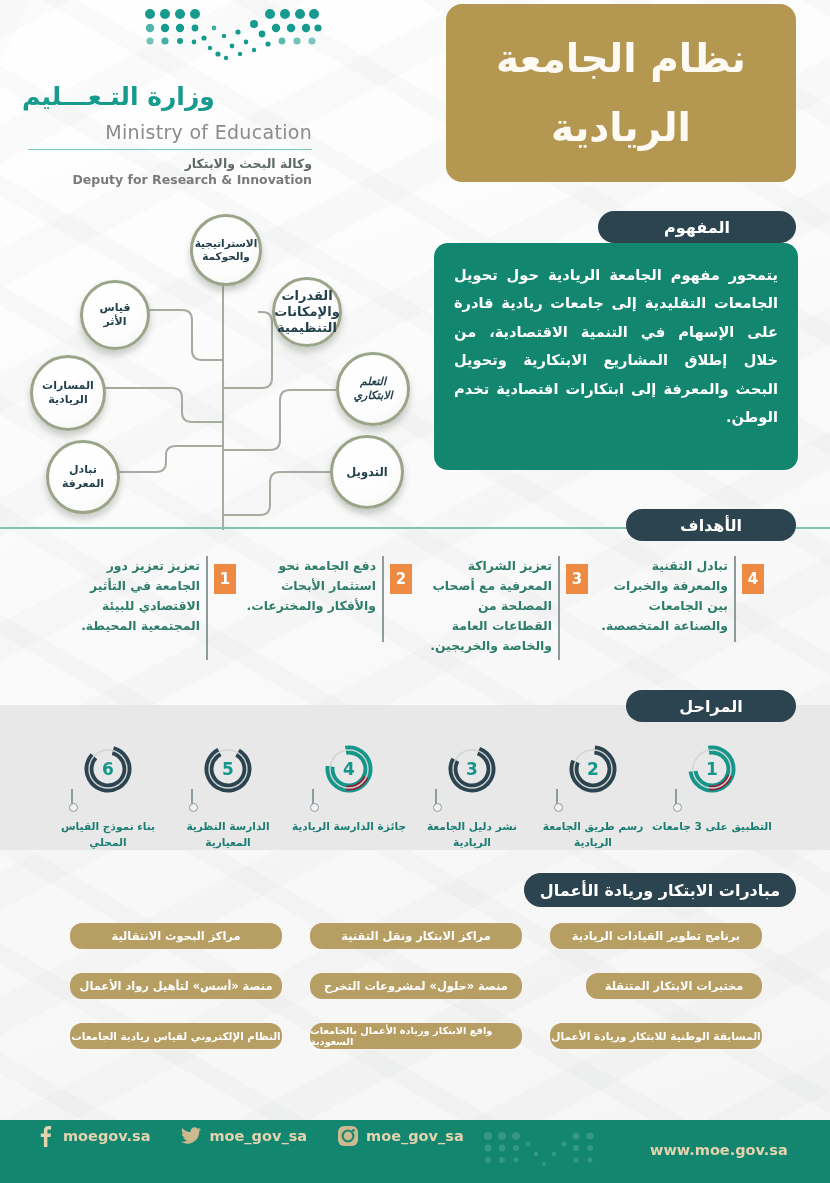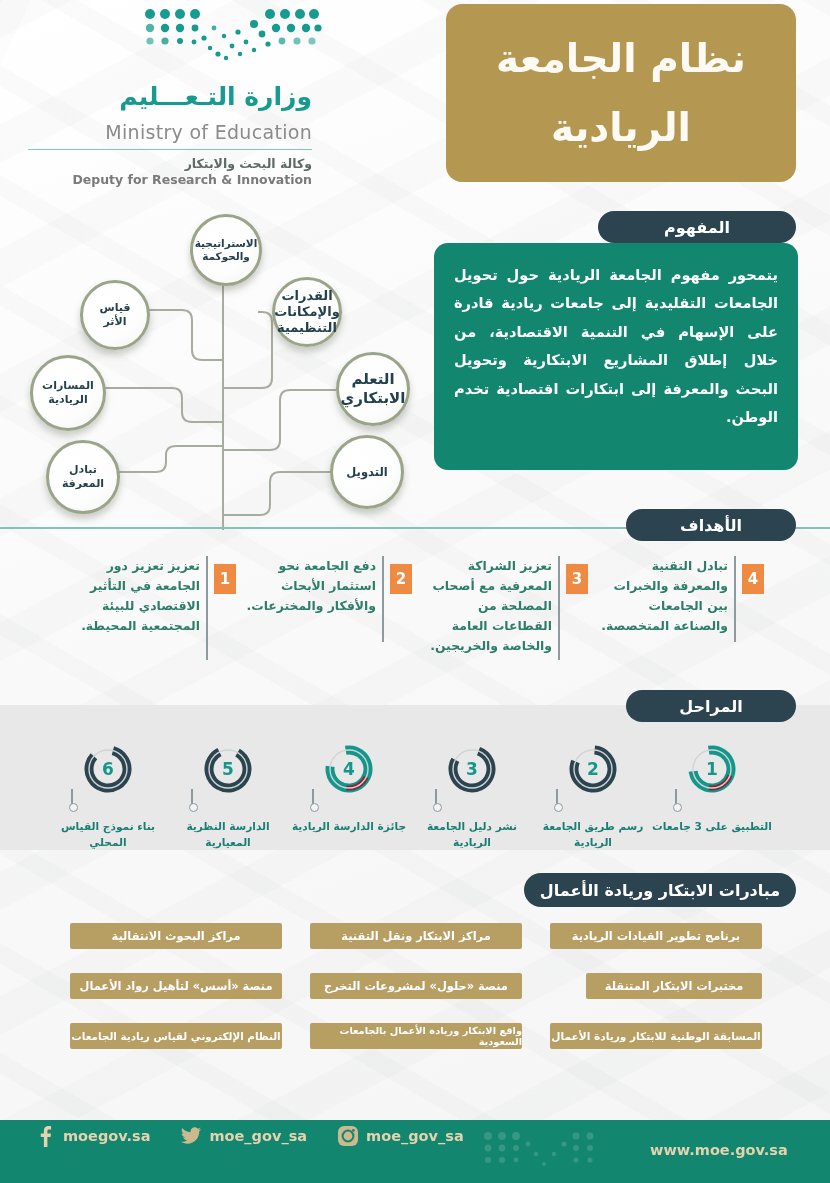--- a/index.html
+++ b/index.html
@@ -21,21 +21,21 @@
   .stripes{position:absolute;inset:0;pointer-events:none;
     background:repeating-linear-gradient(152deg, rgba(150,160,155,0.05) 0px, rgba(150,160,155,0.05) 34px, rgba(255,255,255,0) 34px, rgba(255,255,255,0) 110px);
     opacity:.8;}
   .stripes2{position:absolute;inset:0;pointer-events:none;
     background:repeating-linear-gradient(30deg, rgba(120,130,125,0.035) 0px, rgba(120,130,125,0.035) 18px, rgba(255,255,255,0) 18px, rgba(255,255,255,0) 95px);}
 
   
   .logo-wrap{position:absolute;left:22px;top:6px;width:300px;}
   .dots-logo{width:180px;height:62px;margin-left:88px;}
   .moe-ar{color:#179b8e;font-size:25px;font-weight:700;letter-spacing:1px;
-    margin:10px 0 0 0;text-align:right;padding-right:10px;direction:rtl;}
+    margin:10px 0 0 0;text-align:left;padding-right:10px;direction:rtl;}
   .moe-en{color:#8b8b8b;font-size:19px;text-align:right;padding-right:10px;margin-top:10px;letter-spacing:.3px;}
   .rule{height:1px;background:#179b8e;opacity:.55;margin:6px 10px 0 6px;}
   .dep-ar{color:#5e6a68;font-size:12.5px;text-align:right;padding-right:10px;margin-top:6px;direction:rtl;font-weight:600;}
   .dep-en{color:#7a7a7a;font-size:12.5px;text-align:right;padding-right:10px;margin-top:1px;font-weight:600;}
 
   
   .hero{
     position:absolute;right:34px;top:4px;width:350px;height:178px;
     background:#b49751;border-radius:16px;
     display:flex;flex-direction:column;align-items:center;justify-content:center;
@@ -93,23 +93,23 @@
     position:absolute;left:0;top:0;width:48px;height:48px;display:flex;align-items:center;justify-content:center;
     color:#15968a;font-size:17px;font-weight:700;
   }
   .stage .pin{position:absolute;left:23px;top:44px;width:2px;height:16px;background:#8d9aa0;}
   .stage .pin:after{content:"";position:absolute;left:-2.5px;top:14px;width:7px;height:7px;border-radius:50%;
     border:1.6px solid #8d9aa0;background:#f3f3f3;}
   .stage .lbl{margin-top:26px;color:#1b7e74;font-size:10.6px;font-weight:700;line-height:1.5;direction:rtl;}
 
   
   .init{
-    position:absolute;height:26px;background:#b79e63;border-radius:2px;
+    position:absolute;height:26px;background:#b79e63;border-radius:12px;
     display:flex;align-items:center;justify-content:center;
-    color:#ffffff;font-size:11.4px;font-weight:700;direction:rtl;text-align:right;
+    color:#ffffff;font-size:11.4px;font-weight:700;direction:rtl;text-align:left;
   }
 
   
   .footer{position:absolute;left:0;top:1120px;width:830px;height:63px;background:#12866f;overflow:hidden;}
   .footer .social{position:absolute;right:auto;left:34px;top:5px;display:flex;align-items:center;gap:30px;direction:ltr;}
   .soc{display:flex;align-items:center;gap:7px;}
   .soc .ic{width:22px;height:22px;display:flex;align-items:center;justify-content:center;}
   .soc .tx{color:#e4d3ae;font-size:14.5px;font-weight:700;}
   .footer .url{position:absolute;left:650px;top:22px;color:#e4d3ae;font-size:14.5px;font-weight:700;direction:ltr;}
   .footer .pat{position:absolute;left:480px;top:10px;opacity:.45;}
@@ -198,21 +198,21 @@
     <div class="node" style="left:80px;top:80px;width:64px;height:64px;">
         <span style="font-size:11px;">قياس الأثر</span>
       </div>
     <div class="node" style="left:272px;top:77px;width:64px;height:64px;">
         <span style="font-size:13px;">القدرات والإمكانات التنظيمية</span>
       </div>
     <div class="node" style="left:30px;top:155px;width:70px;height:70px;">
         <span style="font-size:11px;">المسارات الريادية</span>
       </div>
     <div class="node" style="left:336px;top:152px;width:68px;height:68px;">
-        <span style="font-size:15px;">التعلم الابتكاري</span>
+        <span style="font-size:11px;font-style:italic;">التعلم الابتكاري</span>
       </div>
     <div class="node" style="left:330px;top:235px;width:68px;height:68px;">
         <span style="font-size:11.5px;">التدويل</span>
       </div>
     <div class="node" style="left:46px;top:240px;width:68px;height:68px;">
         <span style="font-size:11px;">تبادل المعرفة</span>
       </div>
   </div>
 
   <div style="position:absolute;left:0;top:527px;width:830px;height:2px;background:#7fc4b6;"></div>

